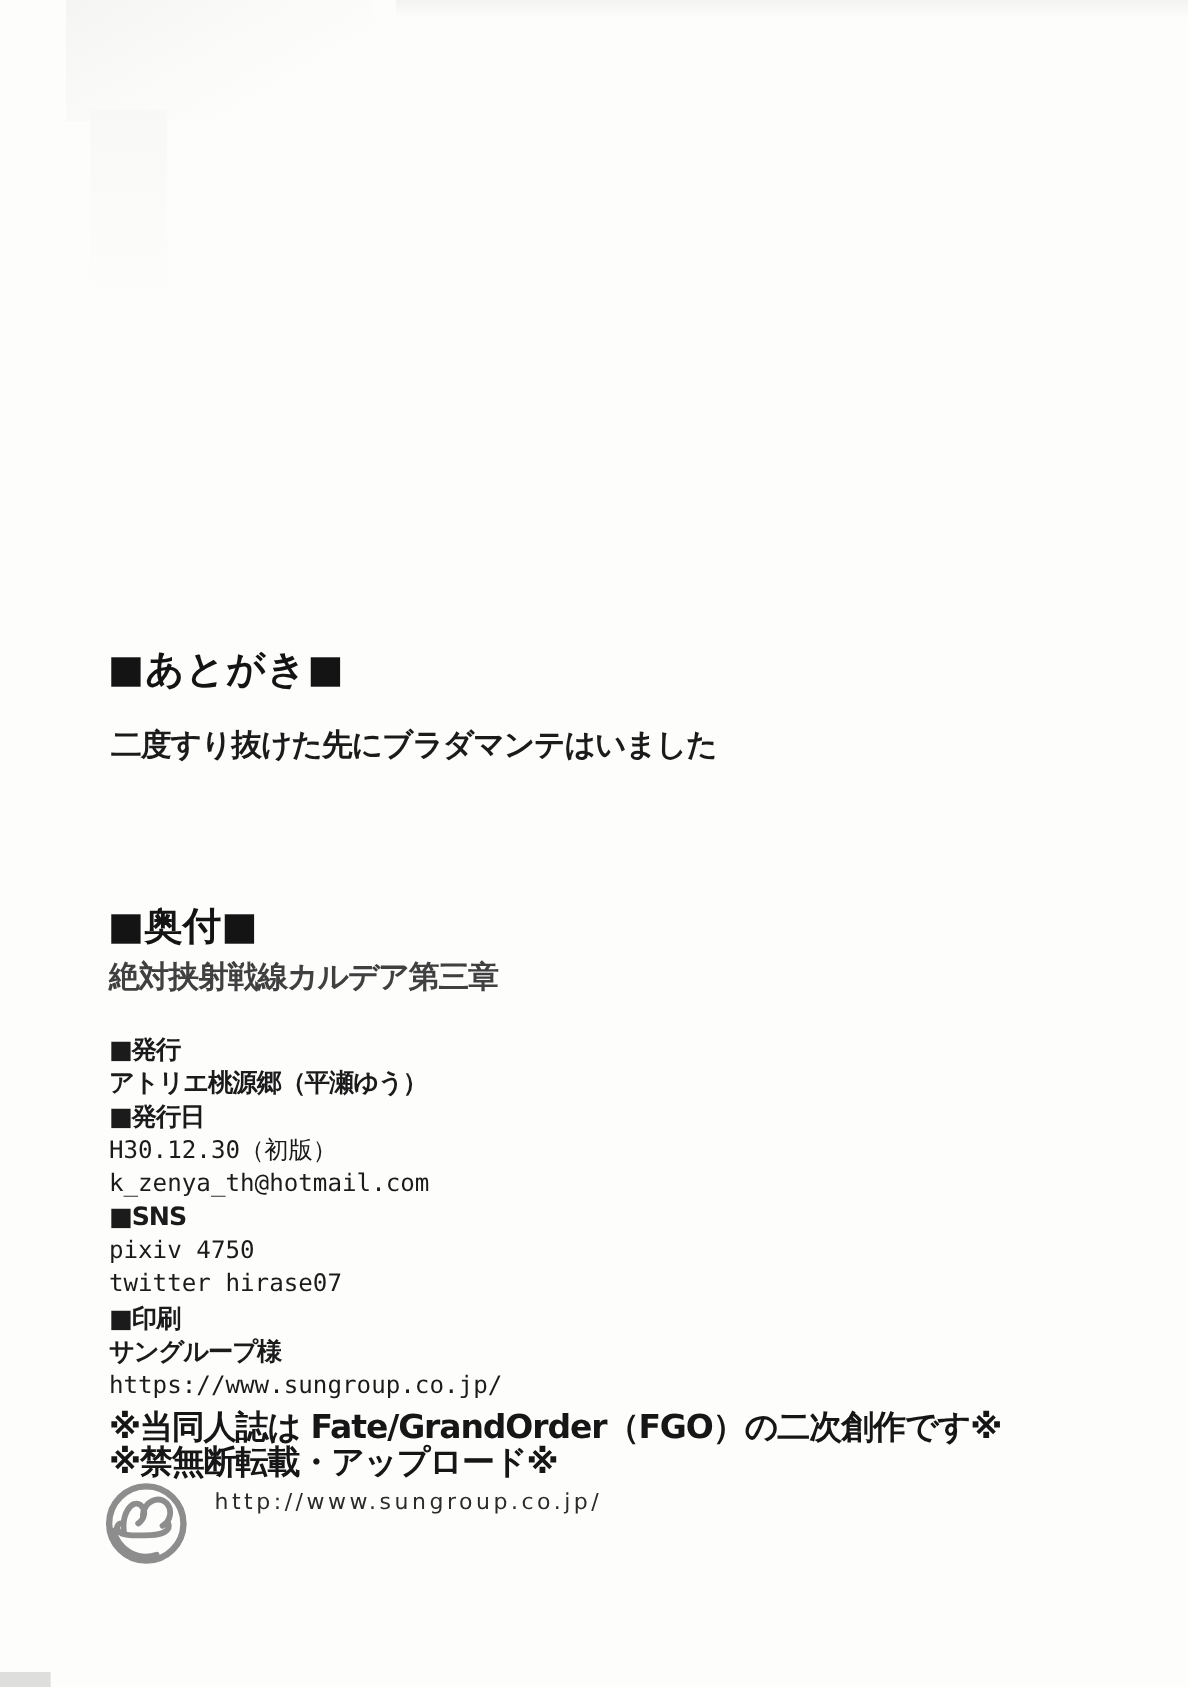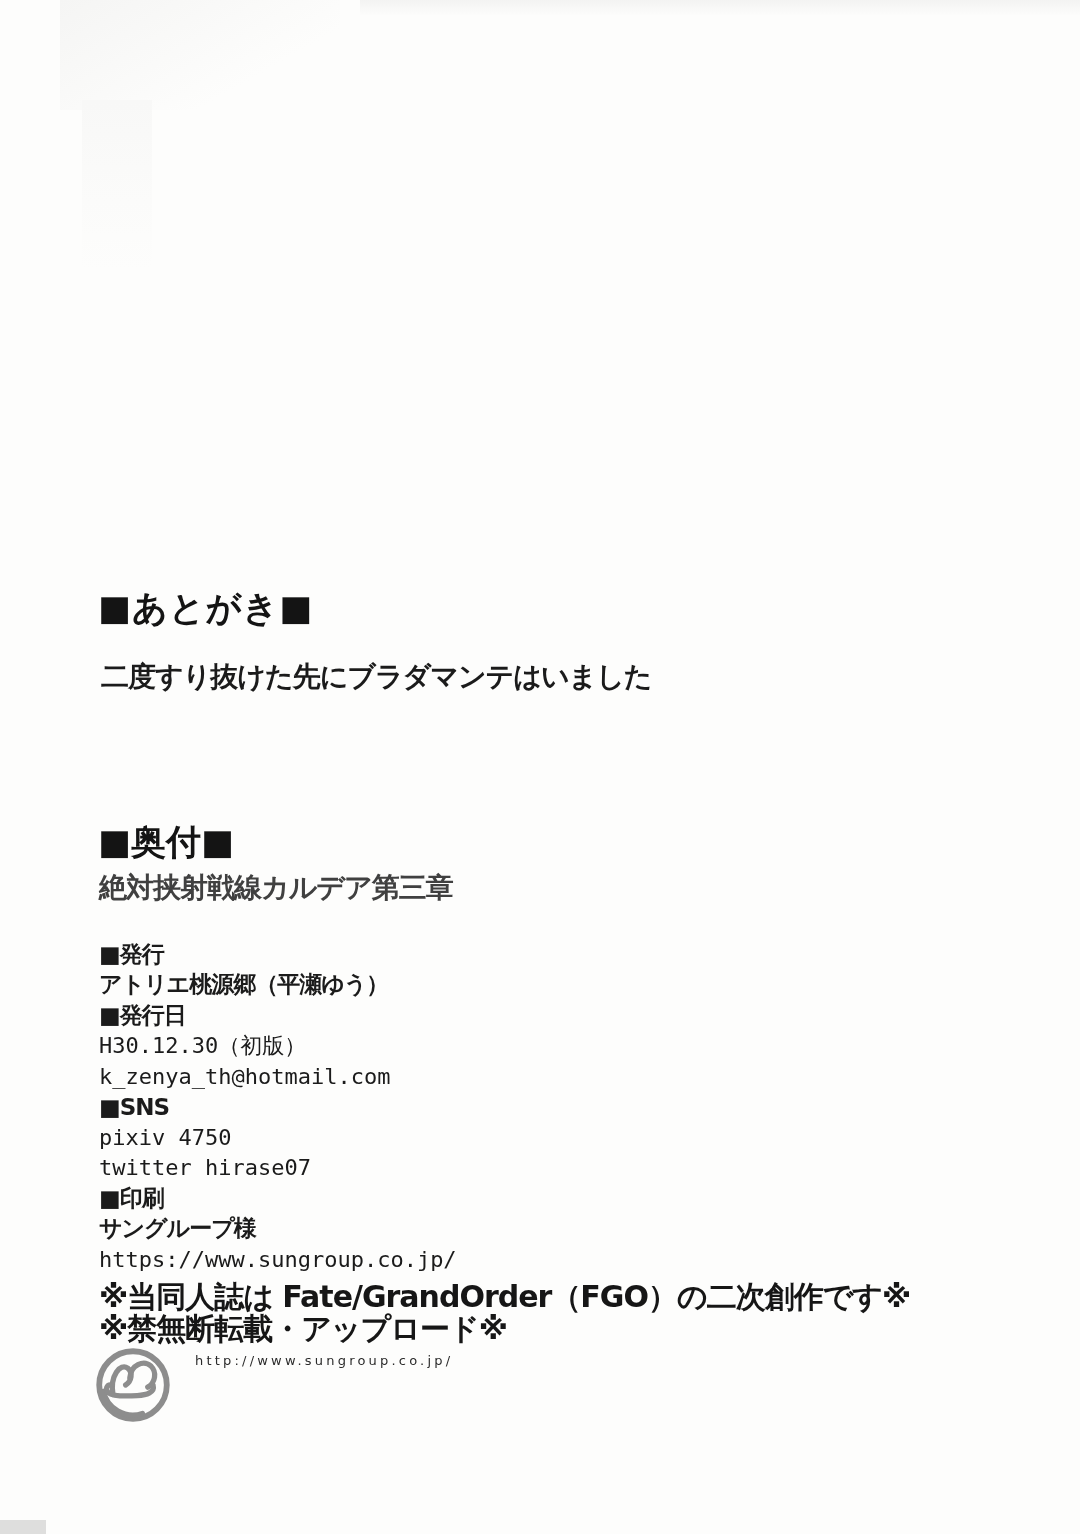--- a/index.html
+++ b/index.html
@@ -138,21 +138,21 @@
   .printer-name {
     font-family: "Liberation Serif", "DejaVu Serif", serif;
     font-size: 52px;
     font-weight: bold;
     letter-spacing: 1px;
     line-height: 1.0;
     color: #161616;
     white-space: pre;
   }
   .printer-url {
-    font-size: 13px;
+    font-size: 20px;
     letter-spacing: 3.2px;
     color: #2b2b2b;
     margin-top: 1px;
     padding-left: 16px;
     white-space: pre;
   }
 </style>
 </head>
 <body>
 

